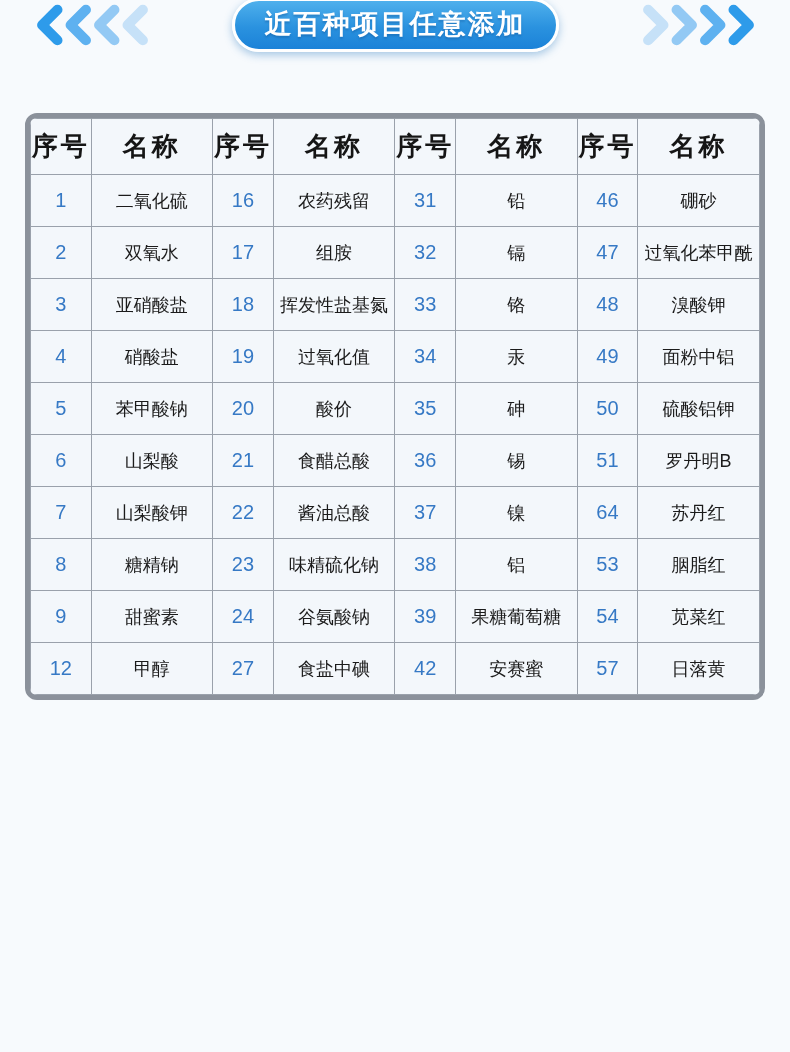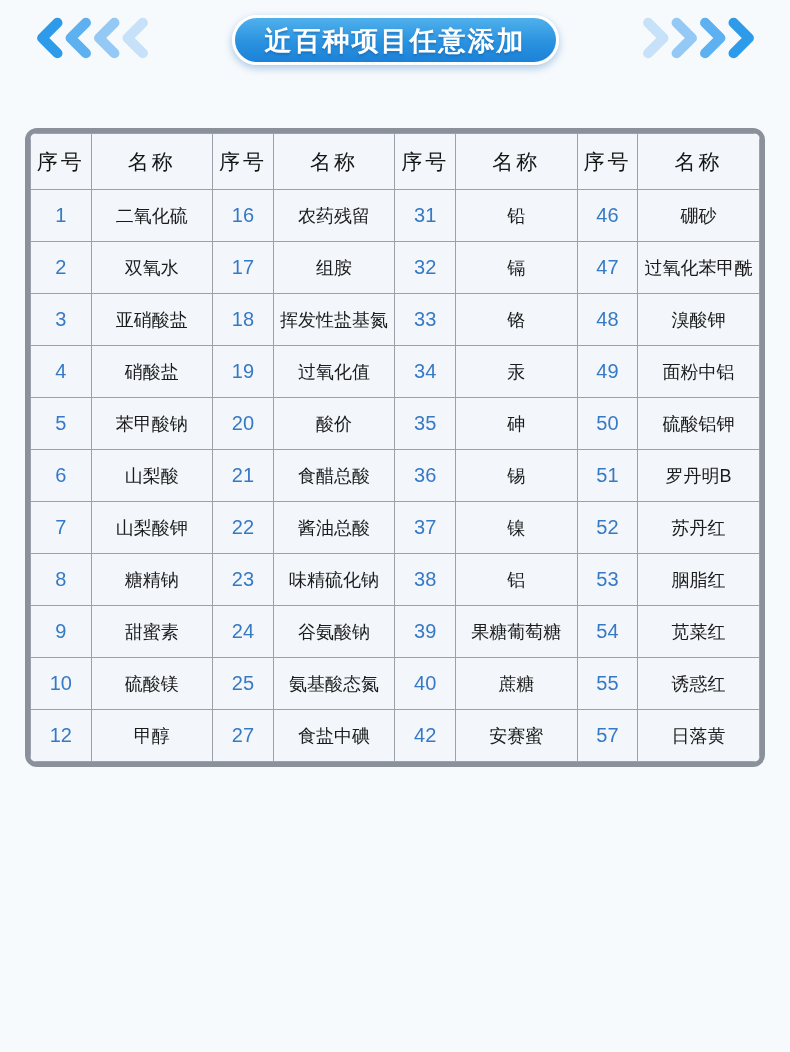--- a/index.html
+++ b/index.html
@@ -3,22 +3,22 @@
 <meta charset="utf-8">
 <style>
   html,body{margin:0;padding:0;}
   body{
     width:790px;height:1052px;
     background:#f7fafd;
     font-family:"Liberation Sans","DejaVu Sans",sans-serif;
     overflow:hidden;
   }
   .banner{
-    display:flex;justify-content:center;
-    gap:80px;padding-top:15px;height:50px;
+    display:flex;align-items:center;justify-content:center;
+    gap:80px;height:50px;
   }
   .chevrons{display:block;width:120px;height:46px;flex:0 0 auto;}
   .pill{
     background:linear-gradient(180deg,#4fb0ec 0%,#2a92df 55%,#1b82d8 100%);
     border:3px solid #ffffff;
     border-radius:999px;
     padding:5px 30px 7px;
     box-shadow:0 3px 8px rgba(40,120,190,.4);
   }
   .pill span{
@@ -34,21 +34,21 @@
     background:#f3f7fb;
   }
   table{width:100%;border-collapse:collapse;table-layout:fixed;}
   th,td{
     border:1px solid #9aa1ab;
     text-align:center;vertical-align:middle;
     background:#f3f7fb;
     padding:0;
   }
   th{
-    height:55px;font-size:21px;color:#151515;font-weight:normal;letter-spacing:3px;
+    height:55px;font-size:26px;color:#151515;font-weight:bold;letter-spacing:3px;
   }
   td{height:51px;font-size:18px;color:#1b1b1b;overflow:hidden;white-space:nowrap;}
   td.num{color:#3679c5;font-size:20px;}
   col.c-num{width:8.3%;}
   col.c-name{width:16.7%;}
 </style>
 </head>
 <body>
 
 <div class="banner">
@@ -156,21 +156,21 @@
           <td class="num">51</td>
           <td class="name">罗丹明B</td>
         </tr>
         <tr>
           <td class="num">7</td>
           <td class="name">山梨酸钾</td>
           <td class="num">22</td>
           <td class="name">酱油总酸</td>
           <td class="num">37</td>
           <td class="name">镍</td>
-          <td class="num">52</td>
+          <td class="num">64</td>
           <td class="name">苏丹红</td>
         </tr>
         <tr>
           <td class="num">8</td>
           <td class="name">糖精钠</td>
           <td class="num">23</td>
           <td class="name">味精硫化钠</td>
           <td class="num">38</td>
           <td class="name">铝</td>
           <td class="num">53</td>
@@ -180,30 +180,20 @@
           <td class="num">9</td>
           <td class="name">甜蜜素</td>
           <td class="num">24</td>
           <td class="name">谷氨酸钠</td>
           <td class="num">39</td>
           <td class="name">果糖葡萄糖</td>
           <td class="num">54</td>
           <td class="name">苋菜红</td>
         </tr>
         <tr>
-          <td class="num">10</td>
-          <td class="name">硫酸镁</td>
-          <td class="num">25</td>
-          <td class="name">氨基酸态氮</td>
-          <td class="num">40</td>
-          <td class="name">蔗糖</td>
-          <td class="num">55</td>
-          <td class="name">诱惑红</td>
-        </tr>
-        <tr>
           <td class="num">12</td>
           <td class="name">甲醇</td>
           <td class="num">27</td>
           <td class="name">食盐中碘</td>
           <td class="num">42</td>
           <td class="name">安赛蜜</td>
           <td class="num">57</td>
           <td class="name">日落黄</td>
         </tr>
       </tbody>

